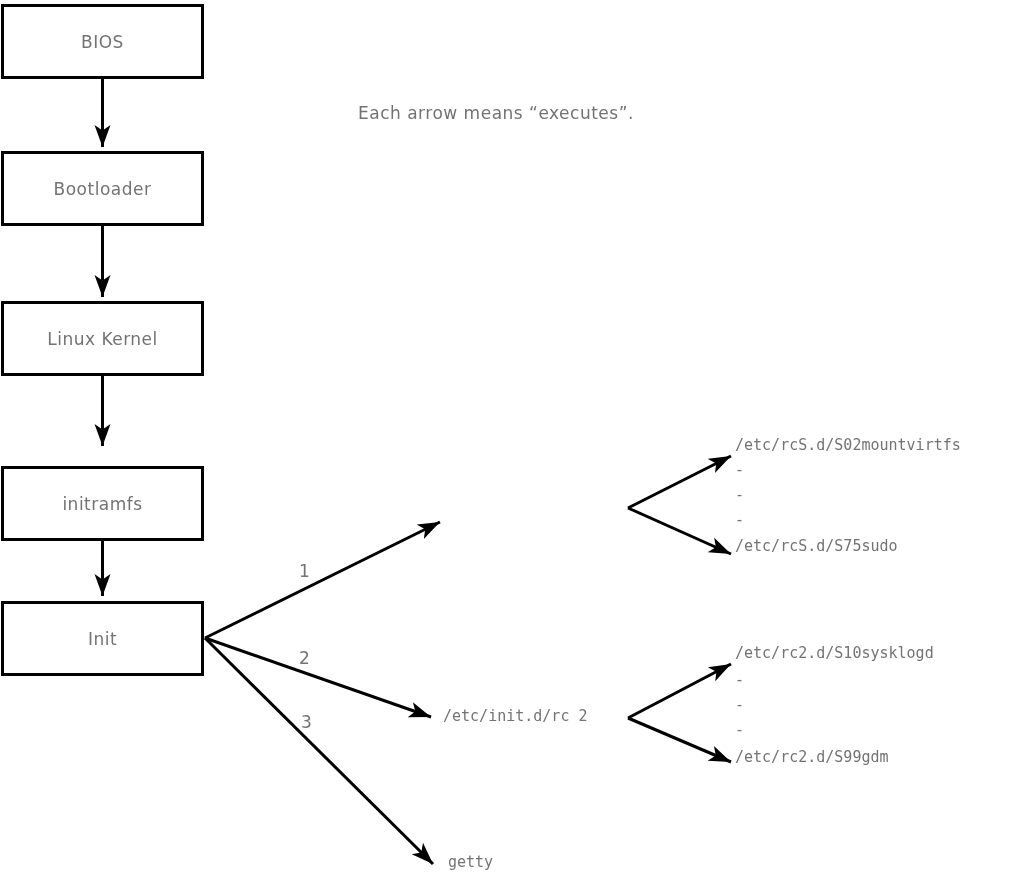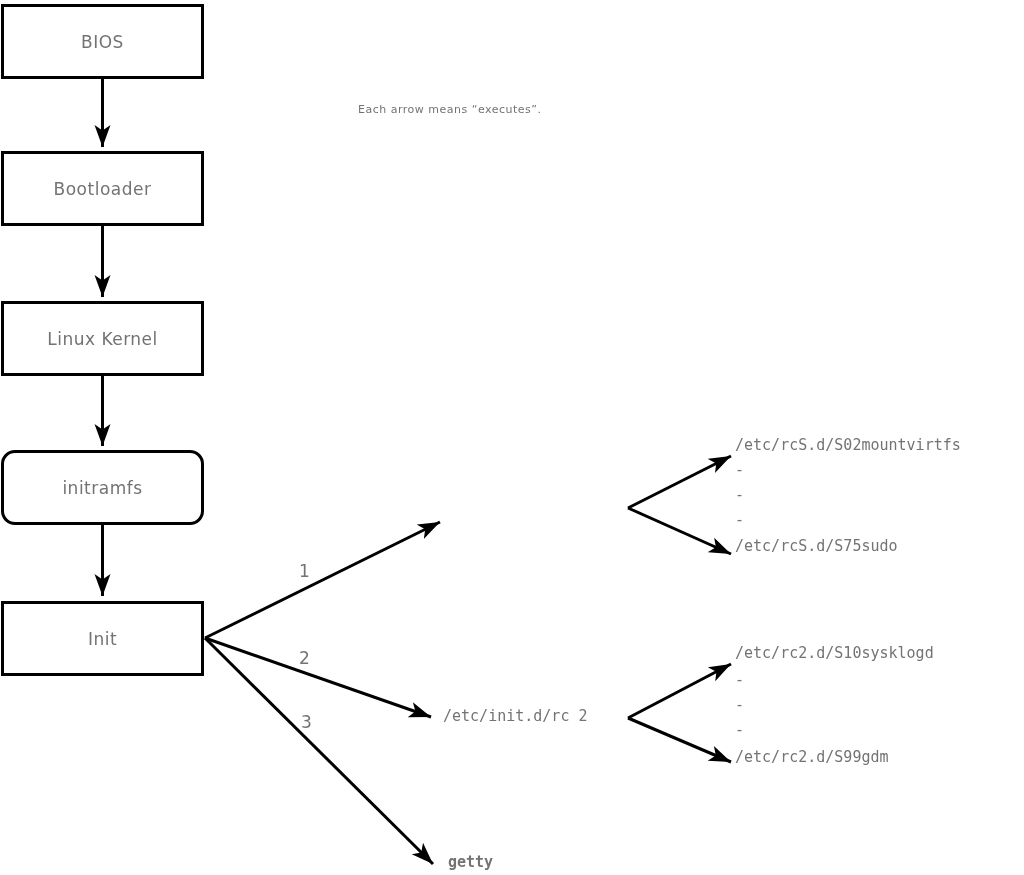--- a/index.html
+++ b/index.html
@@ -34,21 +34,21 @@
     display: flex;
     align-items: center;
     justify-content: center;
     font-size: 17px;
     letter-spacing: 0.5px;
   }
   .caption {
     position: absolute;
     left: 358px;
     top: 103px;
-    font-size: 11px;
+    font-size: 17px;
     letter-spacing: 0.5px;
     white-space: nowrap;
   }
   .mono-label {
     position: absolute;
     font-family: "DejaVu Sans Mono", "Liberation Mono", monospace;
     font-size: 15px;
     line-height: 24px;
     white-space: pre;
   }
@@ -88,35 +88,35 @@
 
   <div class="node-box" style="top:4px;">
     <span>BIOS</span>
   </div>
   <div class="node-box" style="top:151px;">
     <span>Bootloader</span>
   </div>
   <div class="node-box" style="top:301px;text-align:right;">
     <span>Linux Kernel</span>
   </div>
-  <div class="node-box" style="top:450px;border-radius:14px;">
+  <div class="node-box" style="top:466px;">
     <span>initramfs</span>
   </div>
   <div class="node-box" style="top:601px;">
     <span>Init</span>
   </div>
 
   <div class="caption">Each arrow means “executes”.</div>
 
   <div class="num-label" style="left:299px; top:559px;">1</div>
   <div class="num-label" style="left:299px; top:646px;">2</div>
   <div class="num-label" style="left:301px; top:710px;">3</div>
 
   <div class="mono-label" style="left:443px; top:704px;">/etc/init.d/rc 2</div>
-  <div class="mono-label" style="left:448px; top:850px;font-weight:bold;">getty</div>
+  <div class="mono-label" style="left:448px; top:850px;">getty</div>
 
   <div class="mono-label" style="left:735px; top:433px;">/etc/rcS.d/S02mountvirtfs</div>
   <div class="mono-label" style="left:735px; top:458px;">-</div>
   <div class="mono-label" style="left:735px; top:483px;">-</div>
   <div class="mono-label" style="left:735px; top:508px;">-</div>
   <div class="mono-label" style="left:735px; top:534px;text-align:center;">/etc/rcS.d/S75sudo</div>
 
   <div class="mono-label" style="left:735px; top:641px;">/etc/rc2.d/S10sysklogd</div>
   <div class="mono-label" style="left:735px; top:668px;">-</div>
   <div class="mono-label" style="left:735px; top:693px;">-</div>

